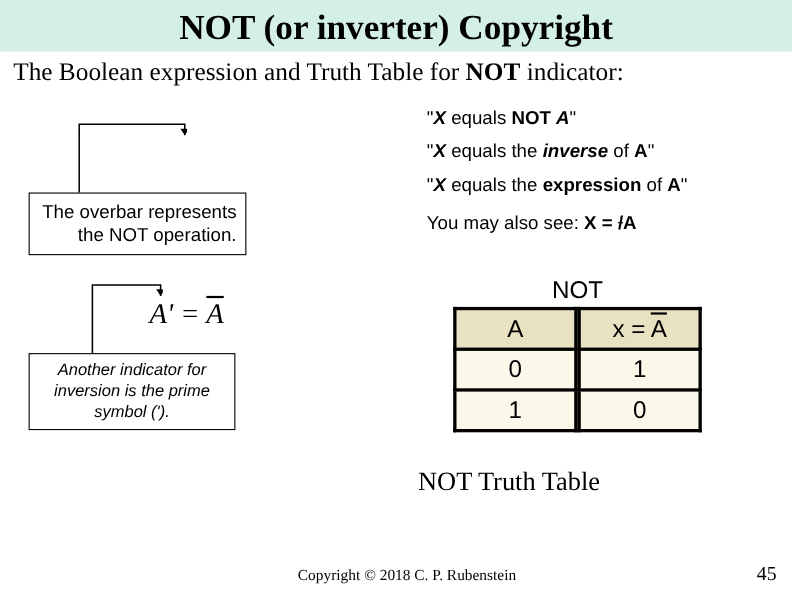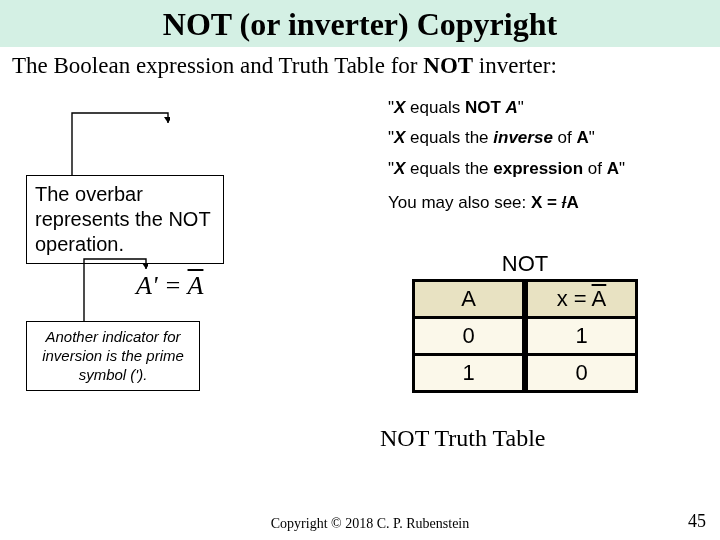--- a/index.html
+++ b/index.html
@@ -33,34 +33,34 @@
     font-size: 17px; line-height: 1.55;
   }
   .readings .row { margin-bottom: 4px; }
   .readings .bi { font-style: italic; font-weight: bold; }
   .readings .maysee { margin-top: 8px; }
   .red { color: #000000; font-weight: bold; }
   .strike { text-decoration: line-through; }
   .box1 {
     position: absolute; left: 26px; top: 96px;
     width: 198px; border: 1px solid #000;
-    font-family: Arial, sans-serif; font-size: 20px;
-    text-align: left; padding: 6px 8px; line-height: 1.25;
+    font-family: Arial, sans-serif; font-size: 17px;
+    text-align: right; padding: 6px 8px; line-height: 1.25;
   }
   .arrow1 {
     position: absolute; left: 68px; top: 30px;
     width: 102px; height: 70px; pointer-events: none;
   }
   .expr2-wrap {
     position: absolute; left: 136px; top: 192px;
     font-size: 26px; font-style: italic;
   }
   .box2 {
     position: absolute; left: 26px; top: 242px;
-    width: 174px; border: 1px solid #000;
+    width: 188px; border: 1px solid #000;
     font-family: Arial, sans-serif; font-size: 15px; font-style: italic;
     text-align: center; padding: 6px 8px; line-height: 1.25;
   }
   .arrow2 {
     position: absolute; left: 80px; top: 176px;
     width: 68px; height: 68px; pointer-events: none;
   }
   .table-wrap {
     position: absolute; left: 412px; top: 172px;
     width: 226px;
@@ -90,21 +90,21 @@
   }
   .footer .copy { margin: 0 auto; }
   .footer .pn { position: absolute; right: 24px; bottom: 0; font-size: 18px; }
 </style>
 </head>
 <body>
 
 <div class="title-bar">NOT (or inverter) Copyright</div>
 
 <div class="subtitle">
-  <span>The Boolean expression and Truth Table for </span><b>NOT</b><span> inverter:</span>
+  <span>The Boolean expression and Truth Table for </span><b>NOT</b><span> indicator:</span>
 </div>
 
 <div class="main">
 
   <svg class="arrow1" viewBox="0 0 102 70">
     <path d="M 4 66 L 4 4 L 100 4 L 100 14" fill="none" stroke="#000" stroke-width="1.4"></path>
     <path d="M 100 14 L 96 8 L 104 8 Z" fill="#000"></path>
   </svg>
 
 

